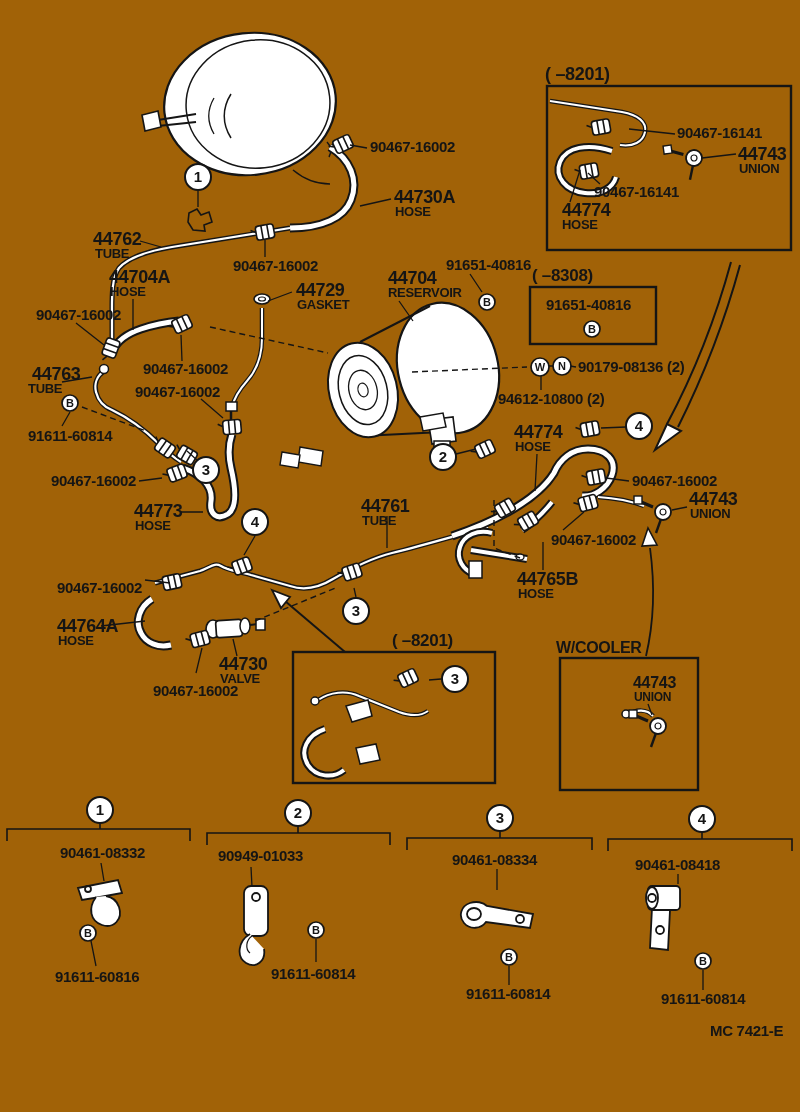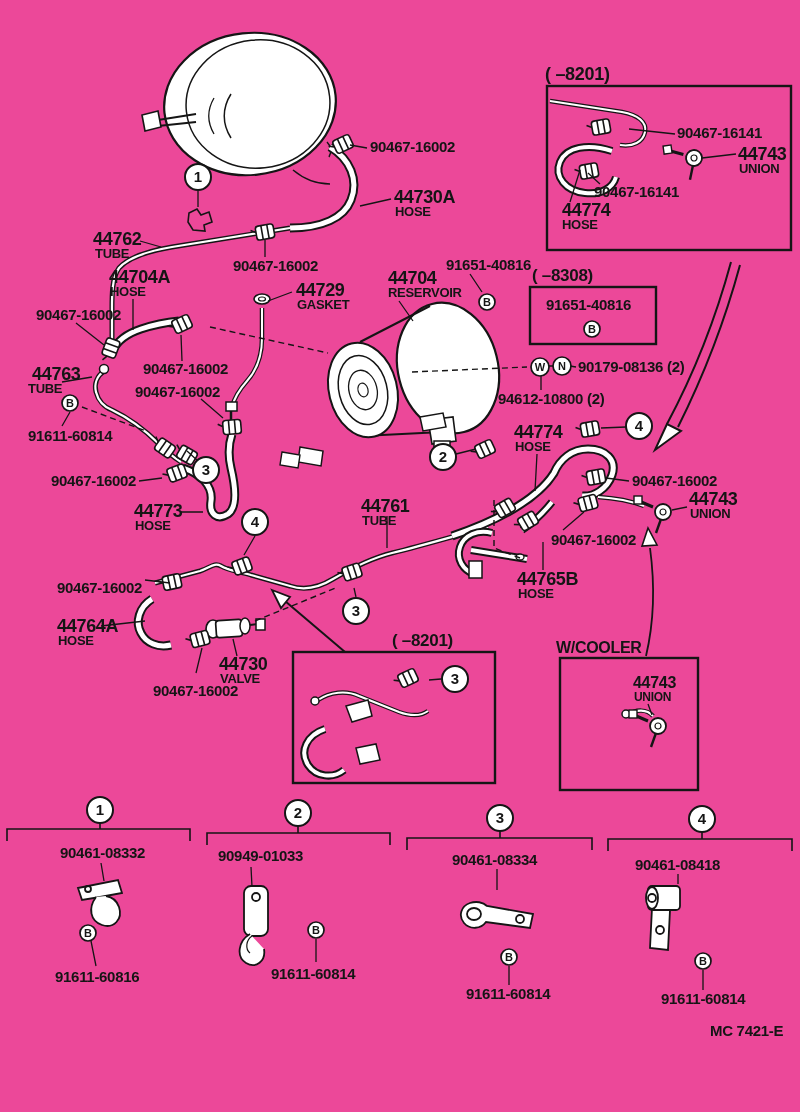--- a/index.html
+++ b/index.html
@@ -1,16 +1,16 @@
 <!DOCTYPE html>
 <html><head>
 <meta charset="utf-8">
 <style>
   html,body{margin:0;padding:0;background:#fff;}
-  #page{position:relative;width:800px;height:1112px;background:#ec4899;overflow:hidden;}
+  #page{position:relative;width:800px;height:1112px;background:#a16207;overflow:hidden;}
   svg text{font-family:"Liberation Sans","DejaVu Sans",sans-serif;font-weight:700;fill:#151515;}
   .lbl{letter-spacing:-0.3px;}
   .hose{stroke:#151515;stroke-width:9;fill:none;}
   .hose2{stroke:#151515;stroke-width:8;fill:none;}
   .tube{stroke:#151515;stroke-width:5;fill:none;}
   .pipe{stroke:#151515;stroke-width:4.5;fill:none;}
   .leader{stroke:#151515;stroke-width:1.3;fill:none;}
   .dash{stroke:#151515;stroke-width:1.4;stroke-dasharray:6 4;fill:none;}
   .frame{stroke:#151515;stroke-width:2.4;fill:none;}
   .art{stroke:#151515;fill:none;}

